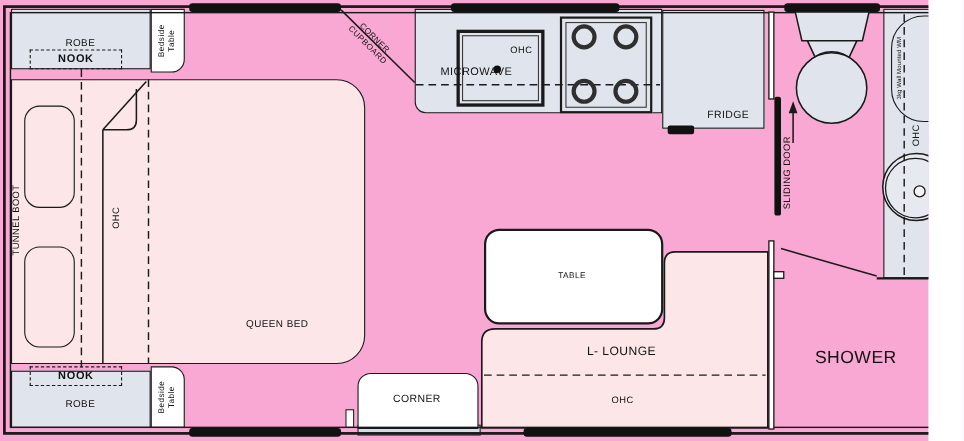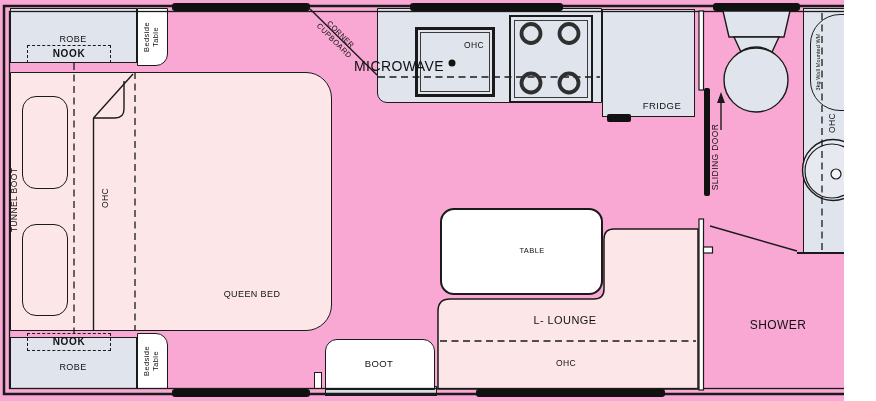--- a/index.html
+++ b/index.html
@@ -115,27 +115,27 @@
 
   <div class="lbl v" style="left:15px;top:200px;font-size:8.5px;">TUNNEL BOOT</div>
   <div class="lbl v" style="left:106px;top:198px;font-size:8.5px;">OHC</div>
   <div class="lbl" style="left:252px;top:294px;">QUEEN BED</div>
 
   <div class="lbl b" style="left:69px;top:342px;font-size:10px;">NOOK</div>
   <div class="lbl" style="left:73px;top:367px;">ROBE</div>
   <div class="lbl v wrap" style="left:152px;top:361px;width:40px;font-size:7.5px;">Bedside Table</div>
 
   <div class="lbl diag" style="left:337px;top:38px;width:56px;font-size:7.5px;">CORNER CUPBOARD</div>
-  <div class="lbl" style="left:399px;top:66px;font-size:14px;">MICROWAVE</div>
+  <div class="lbl" style="left:433px;top:66px;font-size:10px;">MICROWAVE</div>
   <div class="lbl" style="left:474px;top:46px;font-size:8.5px;">OHC</div>
   <div class="lbl" style="left:648px;top:106px;font-size:9.5px;padding-left:28px;">FRIDGE</div>
 
   <div class="lbl v" style="left:716px;top:157px;font-size:8.5px;">SLIDING DOOR</div>
   <div class="lbl v" style="left:818px;top:62px;font-size:5.5px;letter-spacing:.1px;">3kg Wall Mounted WM</div>
   <div class="lbl v" style="left:833px;top:123px;font-size:8.5px;">OHC</div>
-  <div class="lbl" style="left:778px;top:326px;font-size:12px;">SHOWER</div>
+  <div class="lbl" style="left:778px;top:326px;font-size:16px;">SHOWER</div>
 
-  <div class="lbl" style="left:520px;top:251px;font-size:7.5px;margin-left:12px;">TABLE</div>
+  <div class="lbl" style="left:520px;top:251px;font-size:7.5px;">TABLE</div>
   <div class="lbl" style="left:565px;top:320px;font-size:11px;">L- LOUNGE</div>
   <div class="lbl" style="left:566px;top:364px;font-size:8.5px;">OHC</div>
-  <div class="lbl" style="left:379px;top:364px;font-size:9.5px;">BOOT</div>
+  <div class="lbl" style="left:379px;top:364px;font-size:9.5px;">CORNER</div>
 
 </div>
 
 </body></html>

